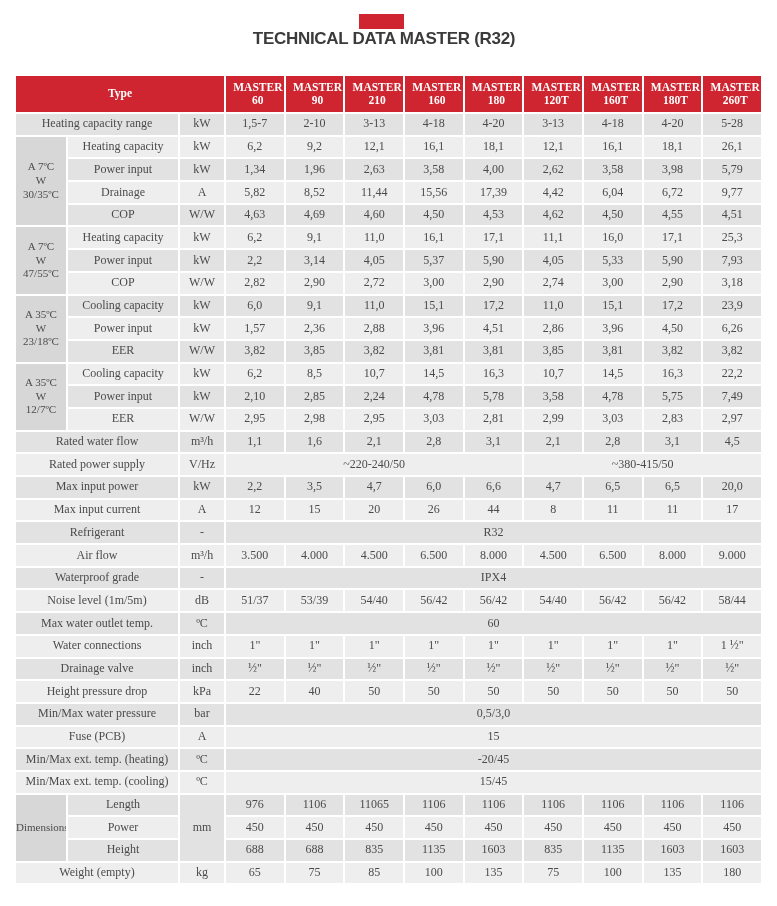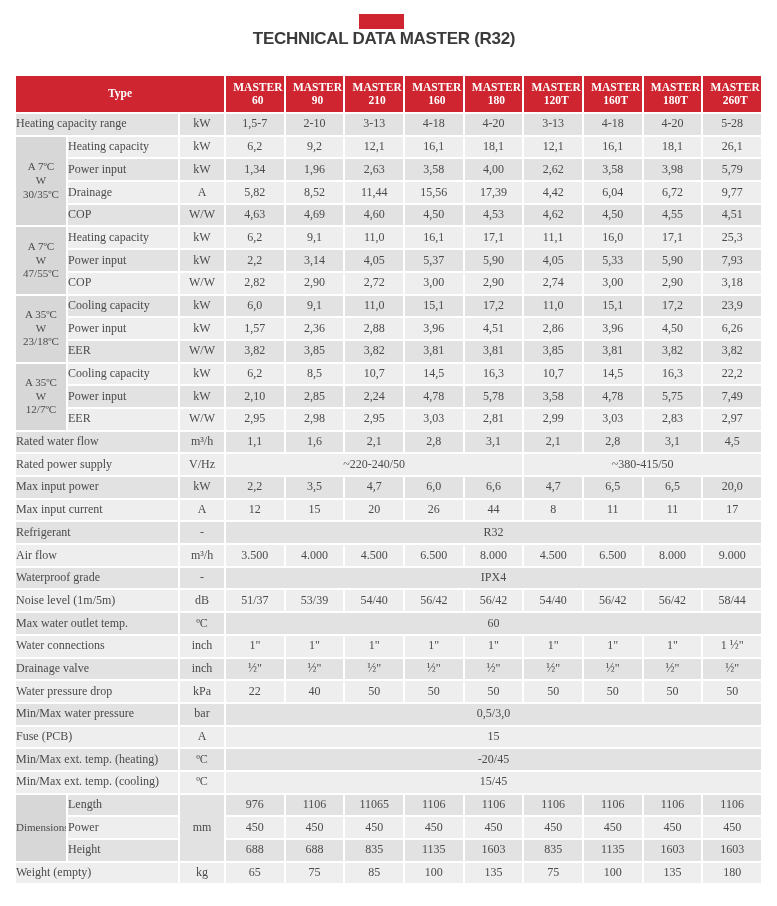--- a/index.html
+++ b/index.html
@@ -55,21 +55,21 @@
   }
   tbody td{height:20.7px;}
   td.dark{background:var(--row-dark);}
   td.light{background:var(--row-light);}
   td.section{
     background:var(--section-bg);
     font-size:11px;line-height:1.25;
     white-space:pre-line;
   }
   td.label{
-    text-align:left;
+    text-align:center;
     white-space:nowrap;
   }
   .mh{display:block;margin-left:6px;}
 </style>
 </head>
 <body>
 
 <div class="page">
   <div class="title-bar">
     <div class="title-red-block"></div>
@@ -426,21 +426,21 @@
           <td class="dark">½"</td>
           <td class="dark">½"</td>
           <td class="dark">½"</td>
           <td class="dark">½"</td>
           <td class="dark">½"</td>
           <td class="dark">½"</td>
           <td class="dark">½"</td>
           <td class="dark">½"</td>
         </tr>
         <tr>
-          <td class="light label" colspan="2">Water pressure drop</td>
+          <td class="light label" colspan="2">Height pressure drop</td>
           <td class="light">kPa</td>
           <td class="light">22</td>
           <td class="light">40</td>
           <td class="light">50</td>
           <td class="light">50</td>
           <td class="light">50</td>
           <td class="light">50</td>
           <td class="light">50</td>
           <td class="light">50</td>
           <td class="light">50</td>

